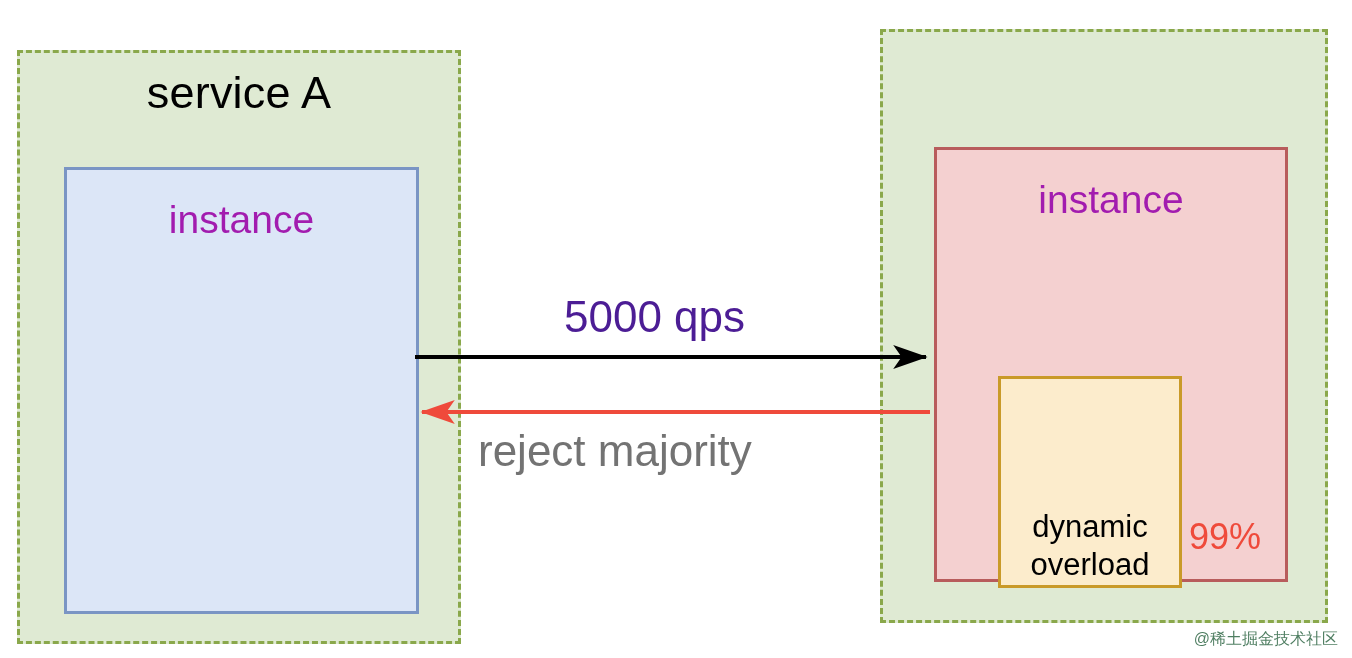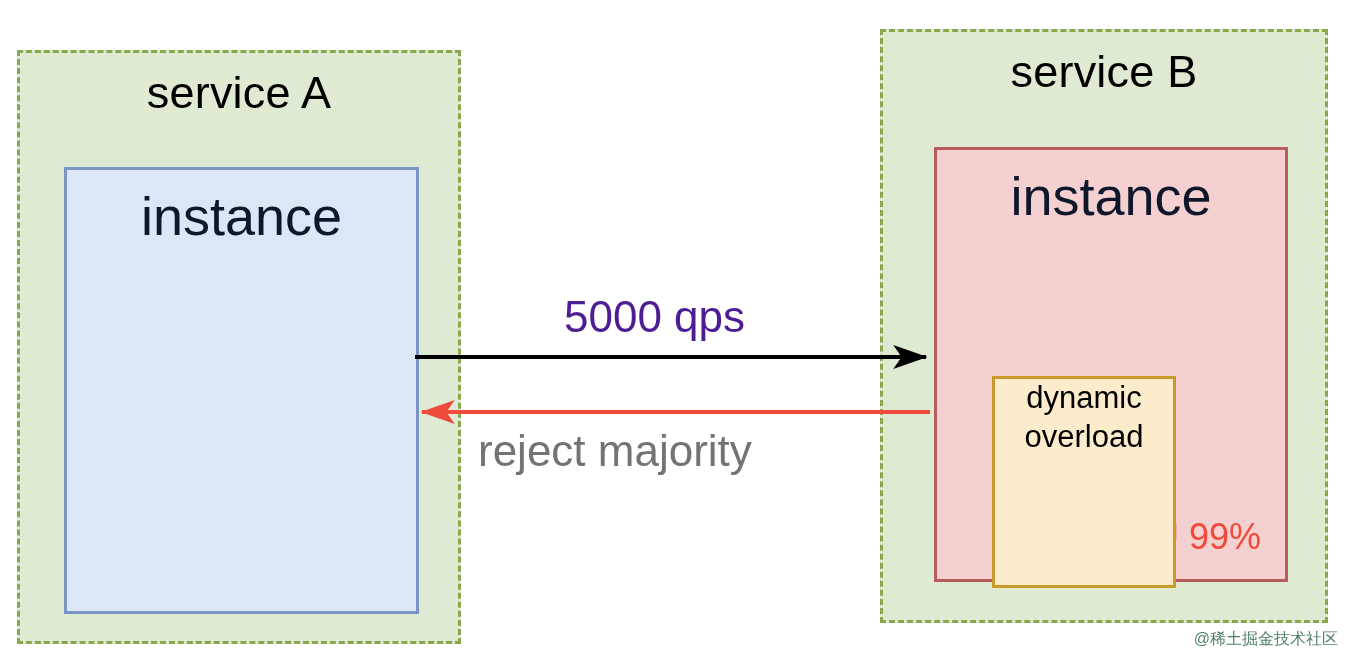--- a/index.html
+++ b/index.html
@@ -54,38 +54,38 @@
   }
   #instance-b {
     left: 51px;  top: 115px;
     width: 354px; height: 435px;
     background: #f4d0d0;
     border: 3px solid #b85c5c;
   }
   .instance-label {
     position: absolute;
     left: 0; right: 0;
-    top: 18px;
+    top: 30px;
     text-align: center;
-    font-size: 54px;
+    font-size: 39px;
     line-height: 1.05;
-    color: #0f172a;
+    color: #a21caf;
     white-space: nowrap;
   }
 
   
   #overload-box {
     position: absolute;
-    left: 55px;  top: 226px;
+    left: 61px;  top: 226px;
     width: 184px; height: 212px;
     background: #fceccc;
     border: 3px solid #c99a29;
     box-sizing: border-box;
     display: flex;
-    align-items: flex-start;
+    align-items: flex-end;
     justify-content: center;
   }
   #overload-label {
     font-size: 31px;
     line-height: 1.25;
     color: #000000;
     text-align: center;
     white-space: pre-line;
   }
 
@@ -144,21 +144,20 @@
 
   <div id="service-a-box" class="service-box">
     <div class="service-title">service A</div>
 
     <div id="instance-a" class="instance-box">
       <div class="instance-label">instance</div>
     </div>
   </div>
 
   <div id="service-b-box" class="service-box">
-    <div class="service-title">service B</div>
 
     <div id="instance-b" class="instance-box">
       <div class="instance-label">instance</div>
 
       <div id="cpu-status">CPU 99%</div>
 
       <div id="overload-box">
         <div id="overload-label">dynamic
 overload</div>
       </div>

